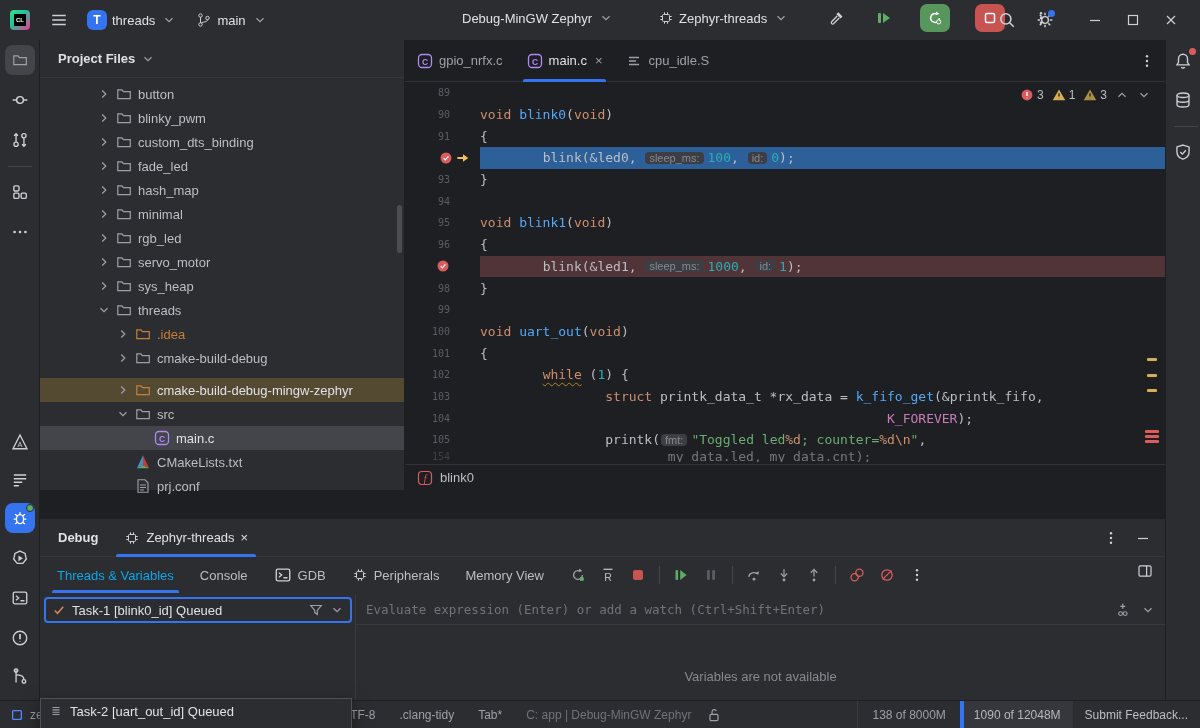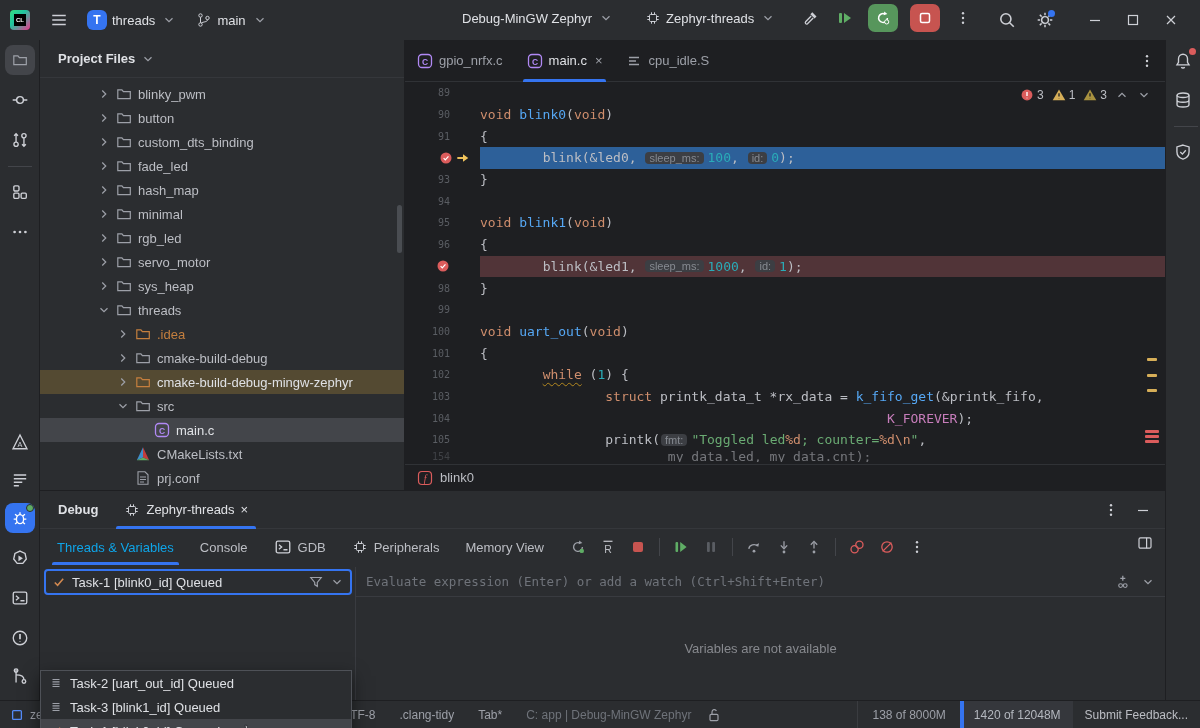--- a/index.html
+++ b/index.html
@@ -12,21 +12,21 @@
   #titlebar { position:absolute; left:0; top:0; width:1200px; height:40px; background:#2B2D30;
     display:flex; align-items:center; }
   .tb-left { display:flex; align-items:center; gap:6px; padding-left:10px; }
   .logo { width:20px; height:20px; border-radius:4px; background:linear-gradient(135deg,#35E07F 0%,#20C5A0 40%,#ED358C 100%);
     display:flex; align-items:center; justify-content:center; margin-right:8px; }
   .logo-inner { width:12px; height:12px; background:#000; color:#fff; font-size:6px; font-weight:bold;
     display:flex; align-items:center; justify-content:center; }
   .tb-btn { height:28px; display:flex; align-items:center; gap:5px; padding:0 7px; border-radius:6px; color:#DFE1E5; }
   .proj-chip { width:20px; height:20px; border-radius:6px; background:#3574F0; color:#fff; font-weight:bold;
     font-size:12px; display:flex; align-items:center; justify-content:center; }
-  .tb-center { position:absolute; left:455px; top:0; height:36px; display:flex; align-items:center; gap:4px; }
+  .tb-center { position:absolute; left:455px; top:0; height:36px; display:flex; align-items:center; gap:17px; }
   .dim-chev { margin-left:2px; }
   .run-btn { width:30px; height:28px; border-radius:7px; display:flex; align-items:center; justify-content:center; }
   .run-btn.green { background:#57965C; }
   .run-btn.red { background:#C75450; }
   .tb-right { position:absolute; right:0; top:0; height:40px; display:flex; align-items:center; gap:8px; padding-right:14px; }
   .tb-ic { width:30px; height:28px; display:flex; align-items:center; justify-content:center; border-radius:6px; position:relative; }
   .blue-dot { position:absolute; top:4px; right:5px; width:7px; height:7px; border-radius:50%; background:#3574F0; }
 
   
   #leftstrip { position:absolute; left:0; top:40px; width:40px; height:660px; background:#2B2D30; border-right:1px solid #1E1F22; }
@@ -40,21 +40,21 @@
   .green-dot { position:absolute; top:1px; right:1px; width:8px; height:8px; border-radius:50%; background:#5FAD65; border:1px solid #2B2D30; }
 
   
   #project { position:absolute; left:40px; top:40px; width:365px; height:450px; background:#2B2D30; border-right:1px solid #1E1F22; }
   #project-header { height:38px; display:flex; align-items:center; gap:6px; padding-left:18px; font-weight:bold; color:#DFE1E5;
     border-bottom:1px solid #35373B; }
   #tree { position:relative; padding-top:4px; }
   .tree-row { height:24px; display:flex; align-items:center; gap:4px; white-space:nowrap; color:#BCBEC4; }
   .tree-row .lbl { padding-left:2px; }
   .tree-row.selected { background:#43454A; color:#DFE1E5; }
-  .tree-row.excluded { background:#544A32; color:#DFE1E5; }
+  .tree-row.excluded { background:#544A32; color:#DFE1E5;margin-top:8px; }
   .tree-row.idea .lbl { color:#C57F3E; }
   .chev-slot { width:16px; display:flex; justify-content:center; }
   #tree-scrollbar { position:absolute; right:2px; top:165px; width:5px; height:48px; background:#4A4D52; border-radius:3px; }
 
   
   #editor { position:absolute; left:405px; top:40px; width:760px; height:450px; background:#1E1F22; }
   #tabbar { height:42px; display:flex; align-items:center; border-bottom:1px solid #303236; position:relative; }
   .etab { height:42px; display:flex; align-items:center; gap:6px; padding:0 12px; color:#9DA0A8; position:relative; }
   .etab.active { color:#DFE1E5; }
   .etab.active::after { content:""; position:absolute; left:8px; right:8px; bottom:0; height:3px; background:#3574F0; border-radius:2px 2px 0 0; }
@@ -74,21 +74,21 @@
   .tk-s{color:#6AAB73}.tk-e{color:#CF8E6D}.tk-m{color:#C77DBB}
   .tk-kx{color:#CF8E6D; text-decoration:underline wavy #B3881F; text-underline-offset:3px; text-decoration-thickness:1px;}
   .tk-h{background:#3C3E43; color:#868A91; border-radius:4px; padding:0 4px; font-size:11px; margin:0 4px 0 1px;
     font-family:"Liberation Sans",sans-serif;}
   .code-line.partial { height:11px; overflow:hidden; opacity:.55; }
   #breadcrumb { position:absolute; left:0; bottom:0; right:0; height:26px; background:#1E1F22; border-top:1px solid #303236;
     display:flex; align-items:center; gap:7px; padding-left:12px; color:#BCBEC4; }
   .stripe-mark { position:absolute; border-radius:1px; }
 
   
-  #debug { position:absolute; left:40px; top:490px; width:1125px; height:210px; background:#2B2D30; border-top:1px solid #1E1F22; }
+  #debug { position:absolute; left:40px; top:518px; width:1125px; height:210px; background:#2B2D30; border-top:1px solid #1E1F22; }
   #dbg-header { height:38px; display:flex; align-items:center; border-bottom:1px solid #35373B; position:relative; }
   #dbg-title { font-weight:bold; padding:0 16px 0 18px; }
   .dbg-session-tab { height:38px; display:flex; align-items:center; gap:6px; padding:0 10px; position:relative; color:#DFE1E5; }
   .dbg-session-tab::after { content:""; position:absolute; left:2px; right:2px; bottom:0; height:3px; background:#3574F0; border-radius:2px 2px 0 0; }
   #dbg-header-icons { position:absolute; right:14px; display:flex; gap:16px; color:#CED0D6; }
   #dbg-tabs { height:36px; display:flex; align-items:center; padding-left:4px; }
   .dtab { height:36px; display:flex; align-items:center; gap:6px; padding:0 13px; color:#BCBEC4; position:relative; }
   .dtab.active { color:#0ea5e9; }
   .dtab.active::after { content:""; position:absolute; left:8px; right:8px; bottom:0; height:3px; background:#3574F0; border-radius:2px 2px 0 0; }
   #dbg-toolbar { display:flex; align-items:center; gap:4px; margin-left:8px; }
@@ -418,34 +418,34 @@
         <span class="chev-slot">
           <svg width="14" height="14" viewBox="0 0 16 16" fill="none" xmlns="http://www.w3.org/2000/svg">
             <path d="M6 4l4 4-4 4" stroke="#9DA0A8" stroke-width="1.4"></path>
           </svg>
         </span>
         <span class="ic">
           <svg width="16" height="16" viewBox="0 0 16 16" fill="none" xmlns="http://www.w3.org/2000/svg">
             <path d="M1.8 3.8h4.1l1.5 1.9h6.9v6.9H1.8z" stroke="#9DA0A8" stroke-width="1.2"></path>
           </svg>
         </span>
+        <span class="lbl">button</span>
+      </div>
+      <div class="tree-row" style="padding-left: 56px;">
+        <span class="chev-slot">
+          <svg width="14" height="14" viewBox="0 0 16 16" fill="none" xmlns="http://www.w3.org/2000/svg">
+            <path d="M6 4l4 4-4 4" stroke="#9DA0A8" stroke-width="1.4"></path>
+          </svg>
+        </span>
+        <span class="ic">
+          <svg width="16" height="16" viewBox="0 0 16 16" fill="none" xmlns="http://www.w3.org/2000/svg">
+            <path d="M1.8 3.8h4.1l1.5 1.9h6.9v6.9H1.8z" stroke="#9DA0A8" stroke-width="1.2"></path>
+          </svg>
+        </span>
         <span class="lbl">blinky_pwm</span>
-      </div>
-      <div class="tree-row" style="padding-left: 56px;">
-        <span class="chev-slot">
-          <svg width="14" height="14" viewBox="0 0 16 16" fill="none" xmlns="http://www.w3.org/2000/svg">
-            <path d="M6 4l4 4-4 4" stroke="#9DA0A8" stroke-width="1.4"></path>
-          </svg>
-        </span>
-        <span class="ic">
-          <svg width="16" height="16" viewBox="0 0 16 16" fill="none" xmlns="http://www.w3.org/2000/svg">
-            <path d="M1.8 3.8h4.1l1.5 1.9h6.9v6.9H1.8z" stroke="#9DA0A8" stroke-width="1.2"></path>
-          </svg>
-        </span>
-        <span class="lbl">button</span>
       </div>
       <div class="tree-row" style="padding-left: 56px;">
         <span class="chev-slot">
           <svg width="14" height="14" viewBox="0 0 16 16" fill="none" xmlns="http://www.w3.org/2000/svg">
             <path d="M6 4l4 4-4 4" stroke="#9DA0A8" stroke-width="1.4"></path>
           </svg>
         </span>
         <span class="ic">
           <svg width="16" height="16" viewBox="0 0 16 16" fill="none" xmlns="http://www.w3.org/2000/svg">
             <path d="M1.8 3.8h4.1l1.5 1.9h6.9v6.9H1.8z" stroke="#9DA0A8" stroke-width="1.2"></path>
@@ -1132,17 +1132,17 @@
         <svg width="16" height="16" viewBox="0 0 16 16" fill="none" xmlns="http://www.w3.org/2000/svg">
           <rect x="4" y="7.4" width="8" height="6.2" rx="1.2" stroke="#9DA0A8" stroke-width="1.2"></rect>
           <path d="M6 7.4V4.9a2.3 2.3 0 0 1 4.4-.9" stroke="#9DA0A8" stroke-width="1.2"></path>
         </svg>
       </span>
   </div>
   <div id="sb-right">
     <span id="sb-mem1">138 of 8000M</span>
     <span id="sb-mem2">
         <span class="sliver"></span>
-        <span>1420 of 12048M</span>
+        <span>1090 of 12048M</span>
       </span>
     <span id="sb-feedback">Submit Feedback...</span>
   </div>
 </div>
 
 </body></html>

